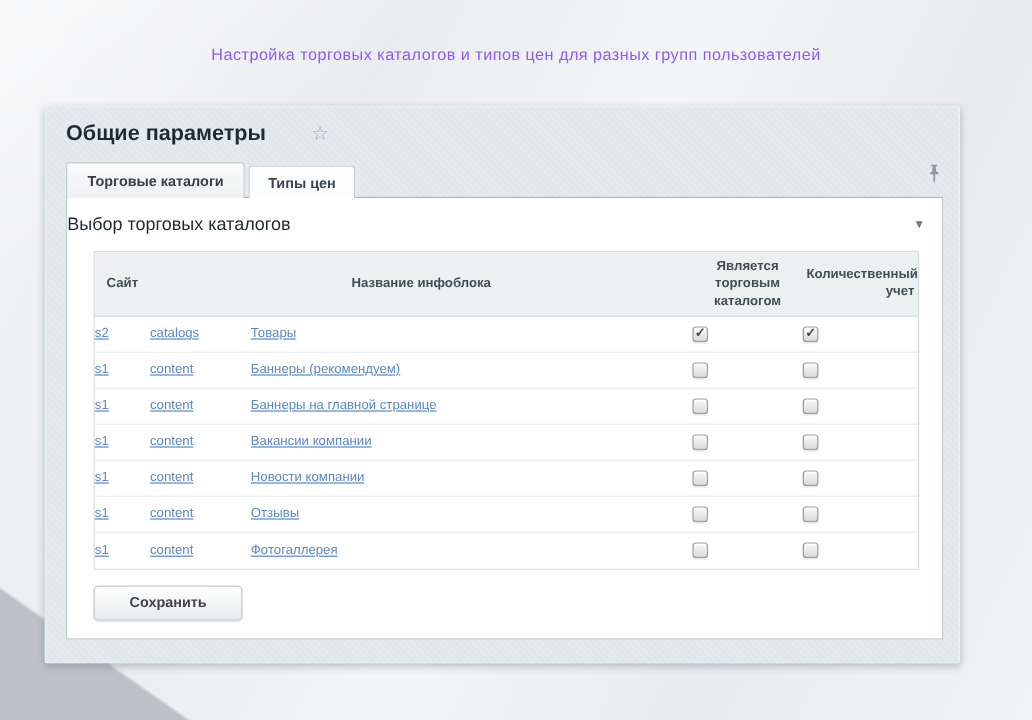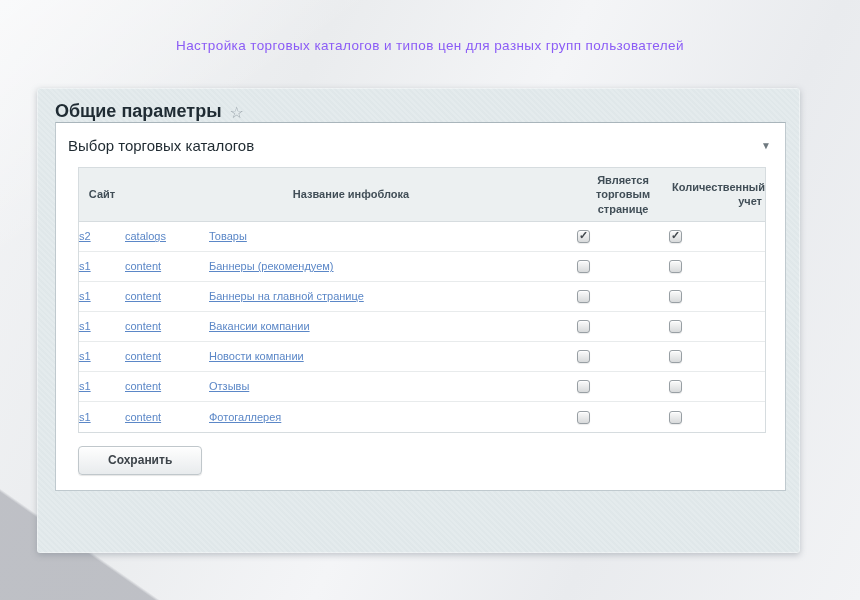--- a/index.html
+++ b/index.html
@@ -18,38 +18,38 @@
     text-align:center; font-size:13.5px; color:#8b5cf6; letter-spacing:.4px;
   }
   .panel {
     position:absolute; left:37px; top:88px; width:763px; height:465px;
     background:
       repeating-linear-gradient(45deg, rgba(255,255,255,.05) 0 2px, rgba(160,180,188,.05) 2px 4px),
       #e3eaec;
     border-radius:3px;
     box-shadow:0 0 0 1px rgba(255,255,255,.4) inset, 0 2px 6px rgba(105,115,125,.38);
   }
-  .panel-title-row { display:flex; align-items:center; margin:13px 18px 0 18px; }
+  .panel-title-row { display:flex; align-items:center; margin:13px 18px 0 18px;gap:30px; }
   .panel-title { font-size:18px; font-weight:bold; color:#1f2b33; }
   .star-icon { margin-left:8px; font-size:16px; color:#9aa4ab; cursor:pointer; line-height:1; position:relative; top:1px; }
   .tabs { display:flex; align-items:flex-end; padding:0 16px 0 18px; margin-top:13px; position:relative; z-index:2; margin-bottom:-1px; }
   .tab {
     border:1px solid #c6cdd1; border-bottom:none; border-radius:3px 3px 0 0;
     font-size:12px; font-weight:bold; color:#343f47; margin-right:3px; cursor:pointer;
     white-space:nowrap;
   }
   .tab.active { background:linear-gradient(#fafbfb,#eef1f2); height:30px; padding:8px 17px 0; }
   .tab.inactive { background:#fcfdfd; height:27px; padding:7px 15px 0; color:#3a454d; }
   .pin-wrap { margin-left:auto; align-self:center; cursor:pointer; padding-bottom:6px; }
   .content {
     position:relative; margin:0 14px 0 18px; background:#fff;
     border:1px solid #bfc9ce; border-top-color:#a9b5bb;
     height:369px;
   }
-  .section-head { display:flex; align-items:center; justify-content:space-between; padding:14px 10px 10px 12px; }
+  .section-head { display:flex; align-items:center; justify-content:space-between; padding:14px 10px 10px 0; }
   .section-title { font-size:15px; color:#1f2a31; }
   .chevron-down-icon { font-size:10px; color:#6f797f; cursor:pointer; margin-right:4px; }
   .cat-table { margin:3px 0 0 22px; width:688px; border:1px solid #d6dcdf; }
   .thead {
     display:flex; align-items:center; min-height:50px;
     background:#ecf0f1; border-bottom:1px solid #d6dcdf;
     font-size:11px; font-weight:bold; color:#414e57; text-align:center;
   }
   .th { padding:5px 3px; line-height:1.3; }
   .col-site { width:46px; flex:none; }
@@ -86,33 +86,42 @@
 
 <div class="page-caption">Настройка торговых каталогов и типов цен для разных групп пользователей</div>
 
 <div class="panel">
 
   <div class="panel-title-row">
     <span class="panel-title">Общие параметры</span>
     <span class="star-icon">☆</span>
   </div>
 
+  <div class="tabs">
+    <div class="tab active">Торговые каталоги</div>
+    <div class="tab inactive">Типы цен</div>
+    <span class="pin-wrap">
+      <svg width="11" height="16" viewBox="0 0 11 16">
+        <path d="M3.1 0h4.8v1.5H6.7l.5 4.3 1.8 1.1v1.3H6.3v5l-.8 2.3-.8-2.3v-5H2V6.9l1.8-1.1.5-4.3H3.1z" fill="#8d979e"></path>
+      </svg>
+    </span>
+  </div>
 
   <div class="content">
 
     <div class="section-head">
       <span class="section-title">Выбор торговых каталогов</span>
       <span class="chevron-down-icon">▼</span>
     </div>
 
     <div class="cat-table">
       <div class="thead">
         <div class="th col-site">Сайт</div>
         <div class="th col-name">Название инфоблока</div>
-        <div class="th col-cat">Является торговым странице</div>
+        <div class="th col-cat">Является торговым каталогом</div>
         <div class="th col-qty">Количественный учет</div>
       </div>
       <div>
   <div class="row">
     <div class="cell col-site"><a>s2</a></div>
     <div class="cell col-type"><a>catalogs</a></div>
     <div class="cell col-name"><a>Товары</a></div>
     <div class="cell col-cat"><span class="cbx checked"></span></div>
     <div class="cell col-qty"><span class="cbx checked"></span></div>
   </div>

